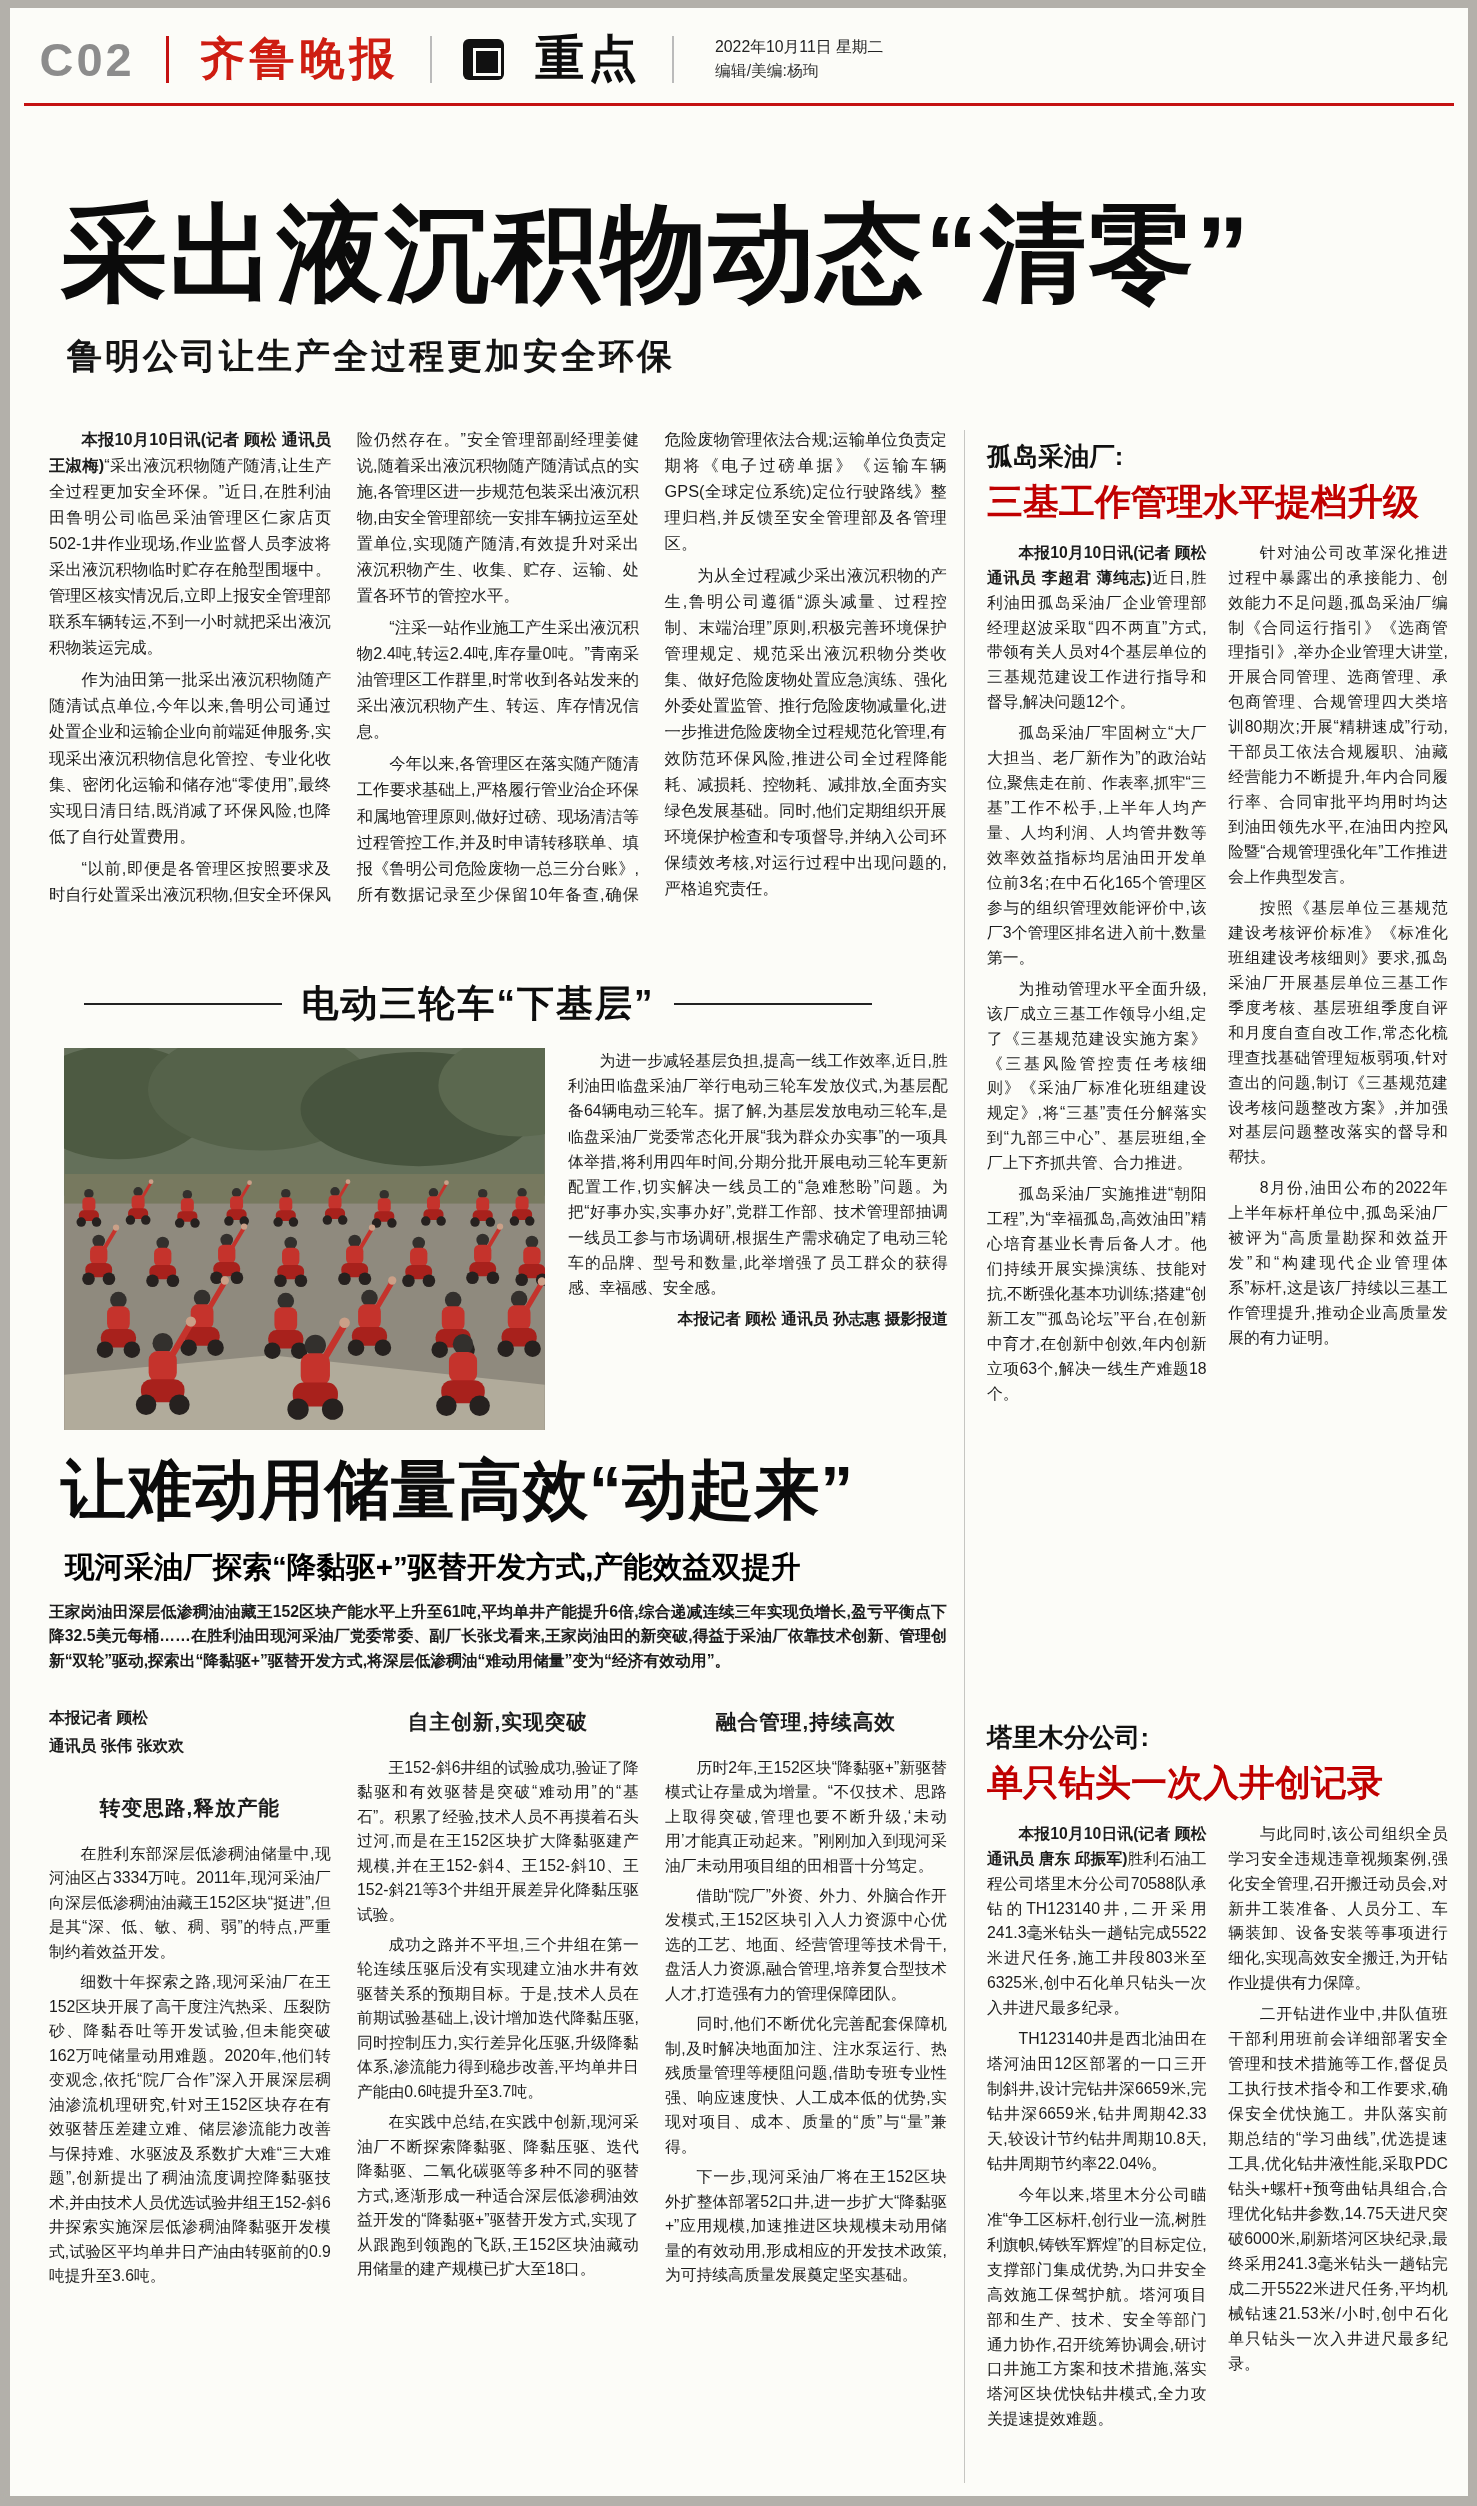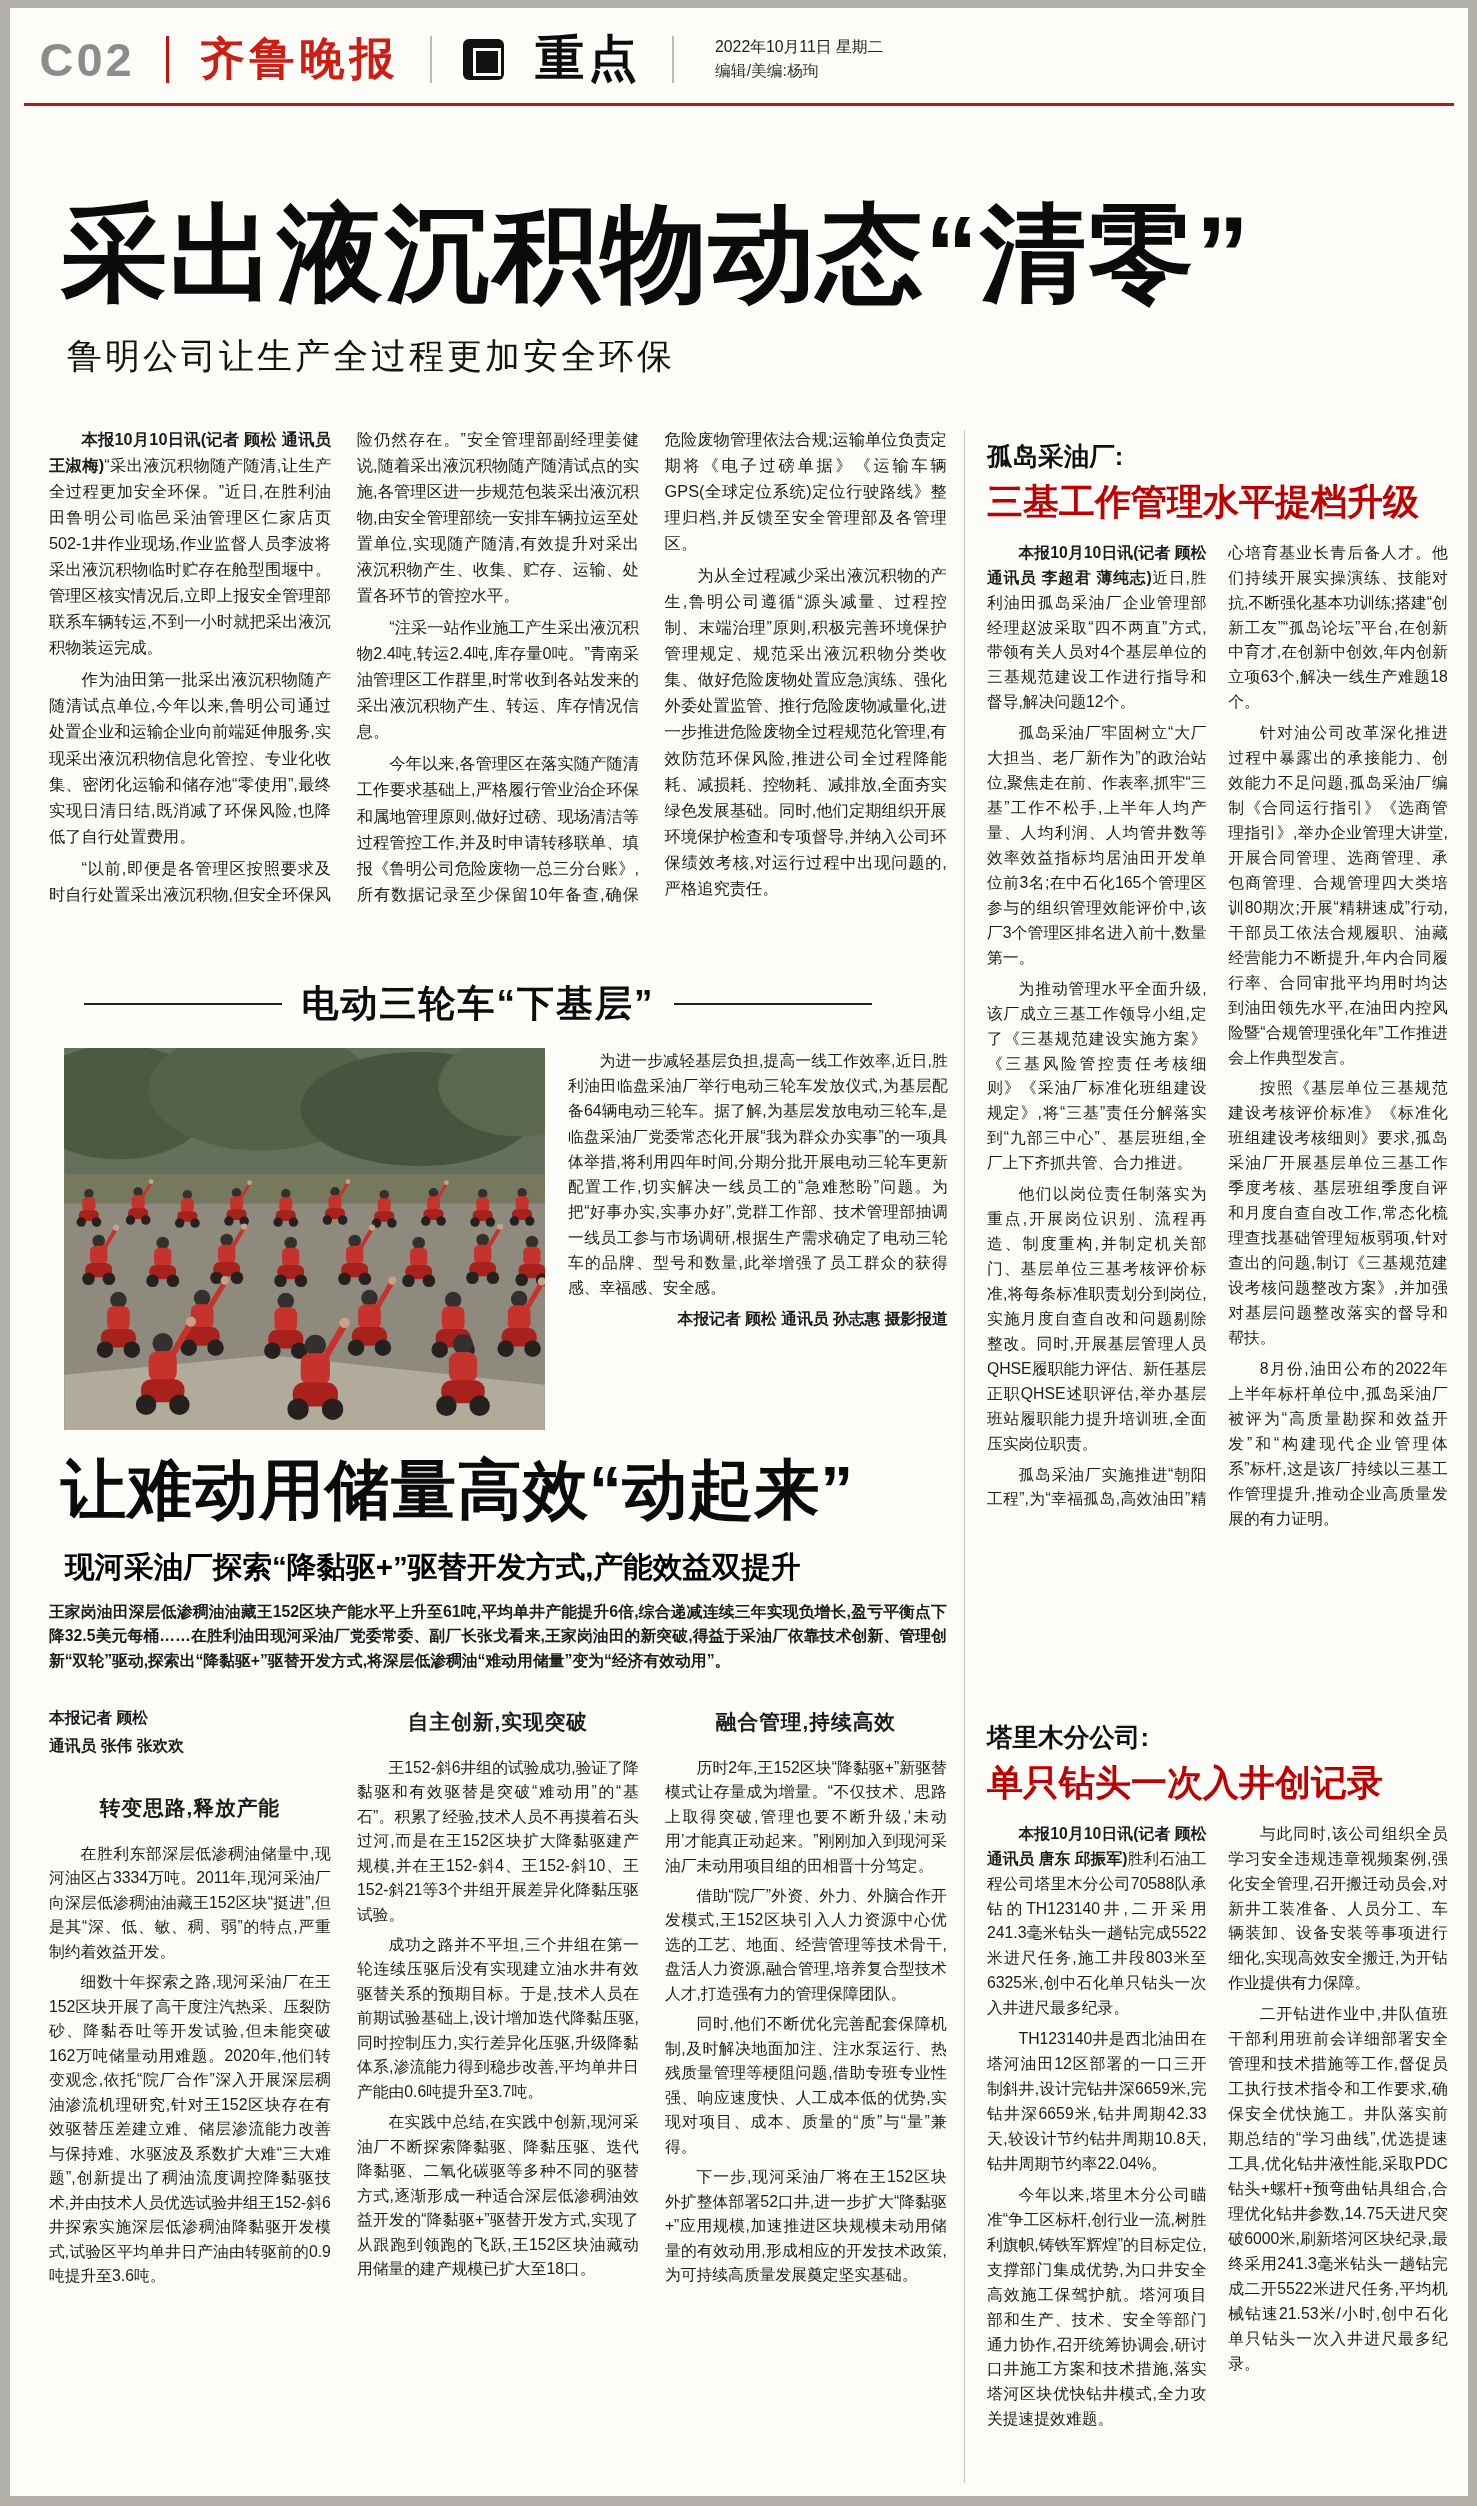--- a/index.html
+++ b/index.html
@@ -16,21 +16,21 @@
   .section-logo { width:41px; height:41px; background:#111; border-radius:5.9px; position:relative; }
   .section-logo::after { content:""; position:absolute; left:9.9px; top:9.9px; width:21.7px; height:21.7px; border:3px solid #fcfcf8; }
   .section-title { font-size:49px; font-weight:900; color:#0d0d0d; letter-spacing:3.9px; }
   .date-block { font-size:15.8px; line-height:1.55; color:#222; margin-left:9.9px; }
   .date-block .editor { color:#333; }
   .red-rule { position:absolute; left:13.8px; right:13.8px; top:95px; height:3px; background:#c41212; }
 
   
   .main-headline { position:absolute; left:51px; top:175px; font-size:106px; font-weight:900;
                    letter-spacing:2px; color:#0b0b0b; white-space:nowrap; }
-  .main-subhead { position:absolute; left:57px; top:325px; font-size:35px; font-weight:400;
+  .main-subhead { position:absolute; left:57px; top:325px; font-size:35px; font-weight:700;
                   letter-spacing:3px; color:#141414; }
   .main-body { position:absolute; left:39px; top:418px; width:898px; height:558px;
                column-count:3; column-gap:25.6px; font-size:16.3px; line-height:1.6;
                text-align:justify; overflow:hidden; }
   p.para { margin:0 0 5.9px 0; text-indent:2em; }
   b.byline { font-weight:800; }
 
   
   .col-divider { position:absolute; left:954px; top:422px; width:1px; height:2053px; background:#c6c6c2; }
   .side-article { position:absolute; left:977px; width:461px; }
@@ -96,21 +96,20 @@
 
     <div class="col-divider"></div>
 
     <div class="side-article" style="top:431px;">
       <div class="kicker">孤岛采油厂:</div>
       <div class="red-headline">三基工作管理水平提档升级</div>
       <div class="body-2col gudao-body">
         <p class="para"><b class="byline">本报10月10日讯(记者 顾松 通讯员 李超君 薄纯志)</b><span>近日,胜利油田孤岛采油厂企业管理部经理赵波采取“四不两直”方式,带领有关人员对4个基层单位的三基规范建设工作进行指导和督导,解决问题12个。</span></p>
         <p class="para">孤岛采油厂牢固树立“大厂大担当、老厂新作为”的政治站位,聚焦走在前、作表率,抓牢“三基”工作不松手,上半年人均产量、人均利润、人均管井数等效率效益指标均居油田开发单位前3名;在中石化165个管理区参与的组织管理效能评价中,该厂3个管理区排名进入前十,数量第一。</p>
         <p class="para">为推动管理水平全面升级,该厂成立三基工作领导小组,定了《三基规范建设实施方案》《三基风险管控责任考核细则》《采油厂标准化班组建设规定》,将“三基”责任分解落实到“九部三中心”、基层班组,全厂上下齐抓共管、合力推进。</p>
-        <p class="para">他们以岗位责任制落实为重点,开展岗位识别、流程再造、制度重构,并制定机关部门、基层单位三基考核评价标准,将每条标准职责划分到岗位,实施月度自查自改和问题剔除整改。同时,开展基层管理人员QHSE履职能力评估、新任基层正职QHSE述职评估,举办基层班站履职能力提升培训班,全面压实岗位职责。</p>
         <p class="para">孤岛采油厂实施推进“朝阳工程”,为“幸福孤岛,高效油田”精心培育基业长青后备人才。他们持续开展实操演练、技能对抗,不断强化基本功训练;搭建“创新工友”“孤岛论坛”平台,在创新中育才,在创新中创效,年内创新立项63个,解决一线生产难题18个。</p>
         <p class="para">针对油公司改革深化推进过程中暴露出的承接能力、创效能力不足问题,孤岛采油厂编制《合同运行指引》《选商管理指引》,举办企业管理大讲堂,开展合同管理、选商管理、承包商管理、合规管理四大类培训80期次;开展“精耕速成”行动,干部员工依法合规履职、油藏经营能力不断提升,年内合同履行率、合同审批平均用时均达到油田领先水平,在油田内控风险暨“合规管理强化年”工作推进会上作典型发言。</p>
         <p class="para">按照《基层单位三基规范建设考核评价标准》《标准化班组建设考核细则》要求,孤岛采油厂开展基层单位三基工作季度考核、基层班组季度自评和月度自查自改工作,常态化梳理查找基础管理短板弱项,针对查出的问题,制订《三基规范建设考核问题整改方案》,并加强对基层问题整改落实的督导和帮扶。</p>
         <p class="para">8月份,油田公布的2022年上半年标杆单位中,孤岛采油厂被评为“高质量勘探和效益开发”和“构建现代企业管理体系”标杆,这是该厂持续以三基工作管理提升,推动企业高质量发展的有力证明。</p>
       </div>
     </div>
 
     <div class="tricycle-headline-row">
       <div class="hline"></div>
       <div class="tricycle-headline">电动三轮车“下基层”</div>

